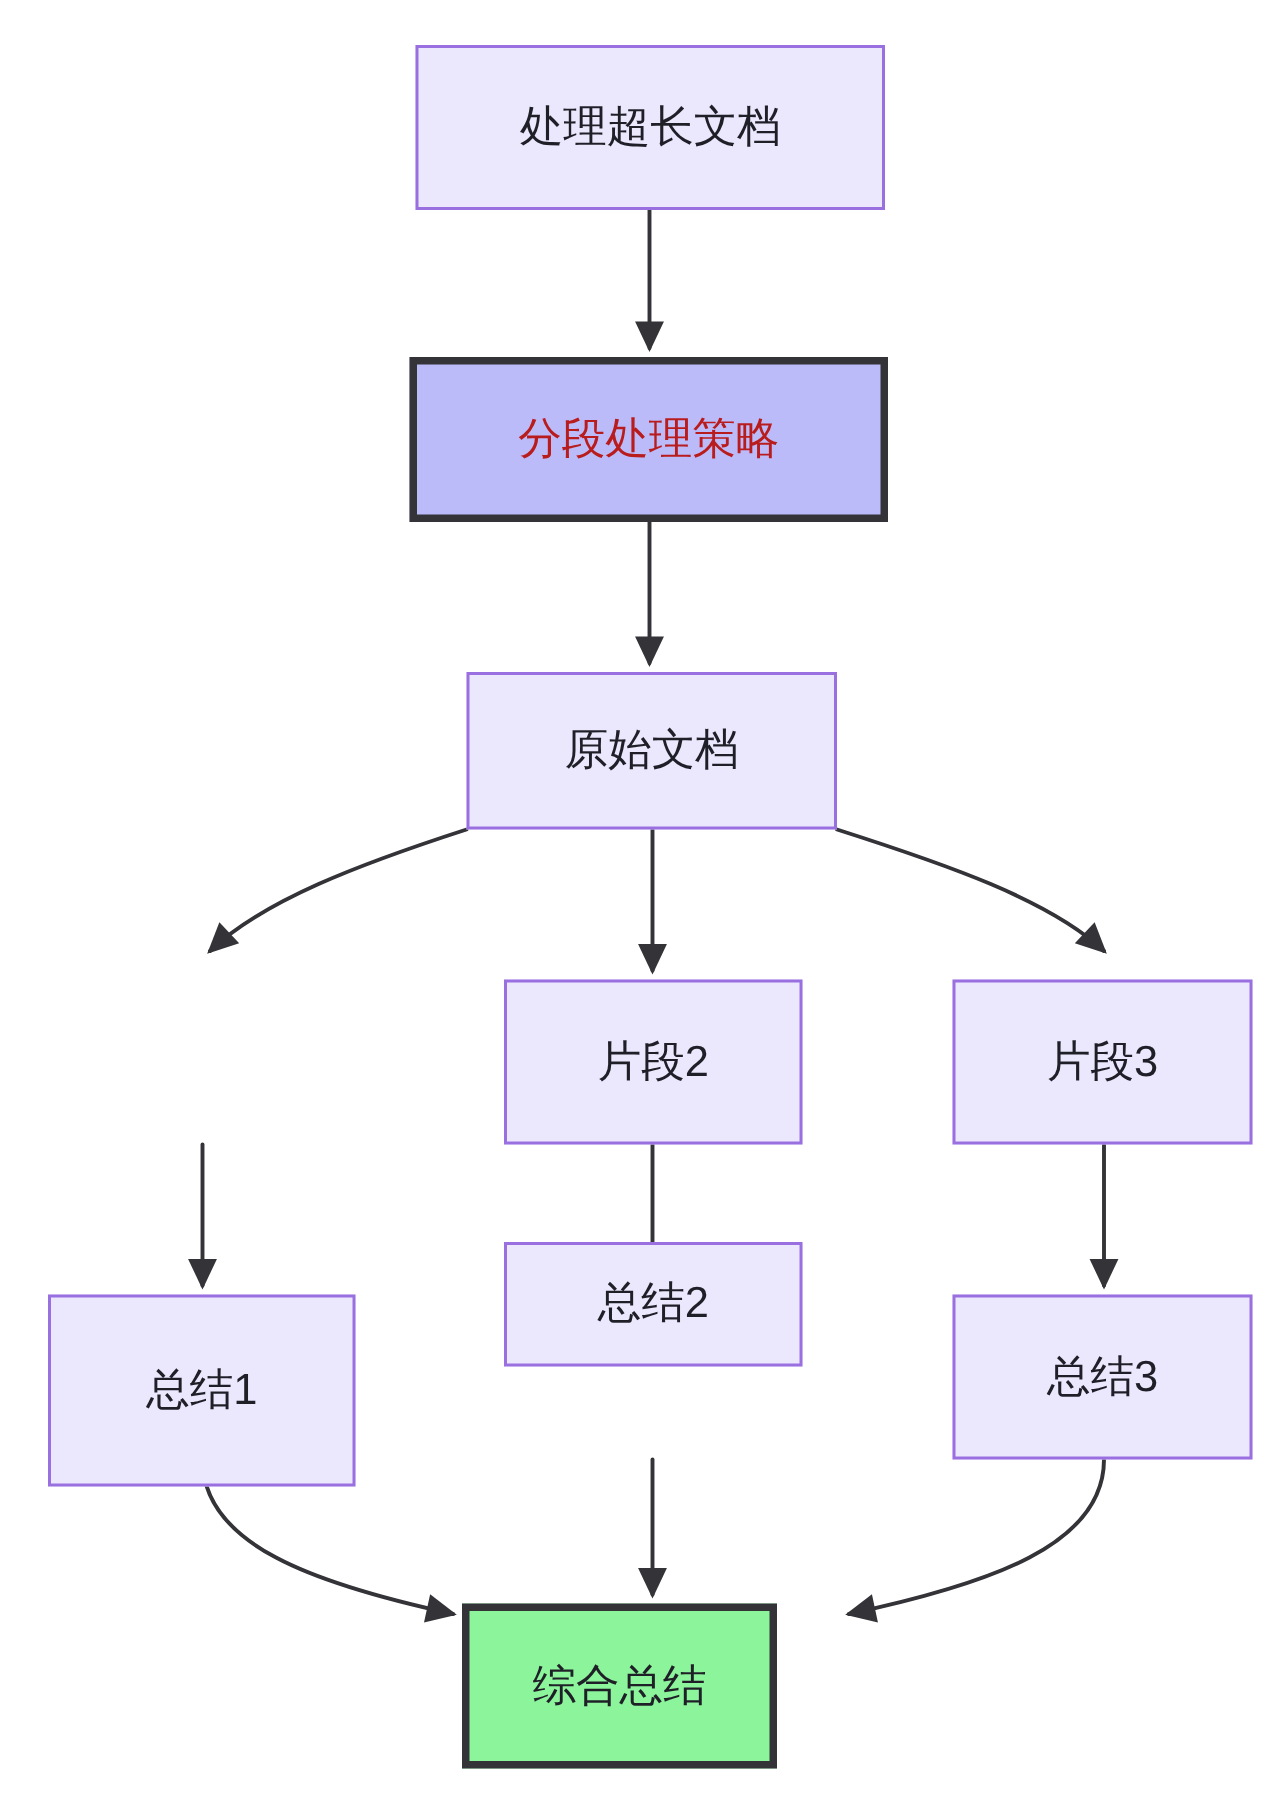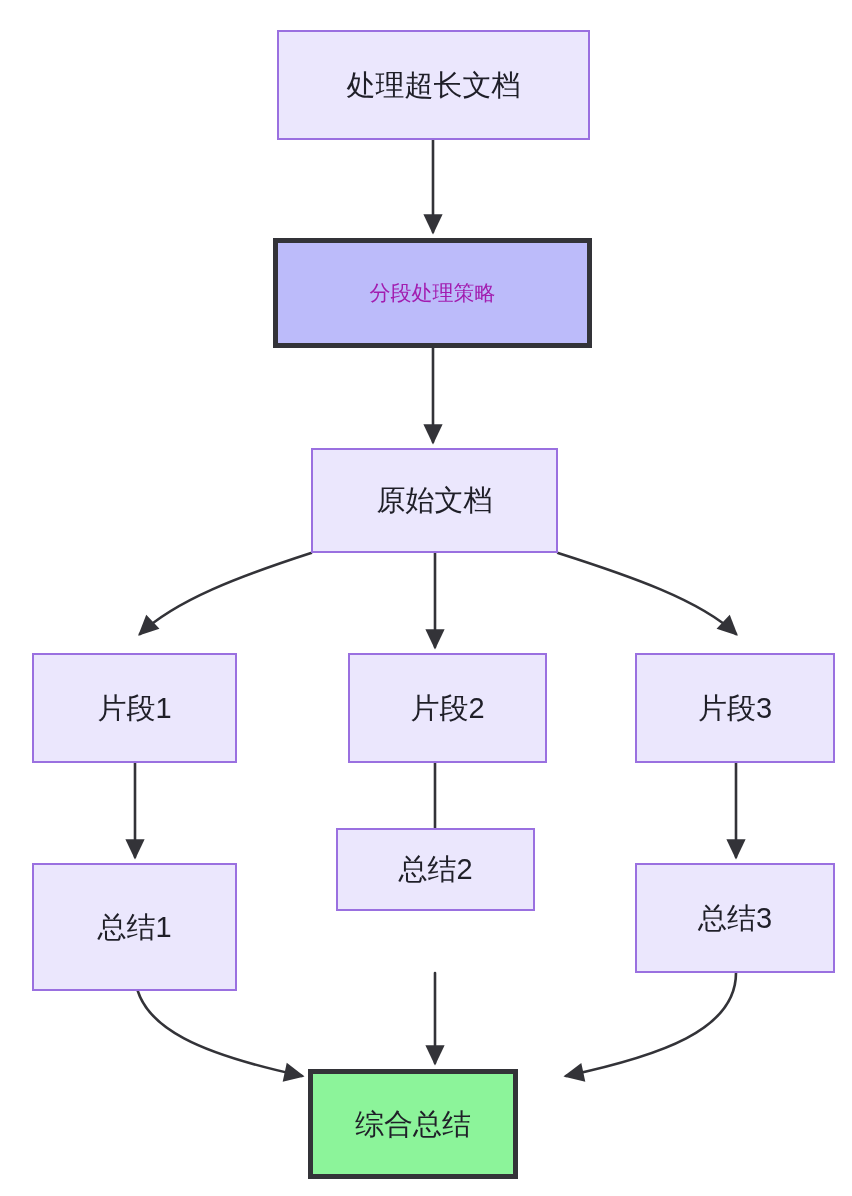--- a/index.html
+++ b/index.html
@@ -48,22 +48,22 @@
   .node.style-default .node-label {
     color: #1f1f28;
     font-size: 29px;
   }
   
   .node.style-highlight {
     background: #bcbbfa;
     border: 5px solid #333338;
   }
   .node.style-highlight .node-label {
-    color: #a21caf;
-    font-size: 21px;
+    color: #b91c1c;
+    font-size: 29px;
   }
   
   .node.style-result {
     background: #8cf49a;
     border: 5px solid #333338;
   }
   .node.style-result .node-label {
     color: #1f1f28;
     font-size: 29px;
   }
@@ -99,25 +99,22 @@
   </div>
 
   <div class="node style-highlight" style="left: 273px; top: 238px; width: 319px; height: 110px;">
     <span class="node-label">分段处理策略</span>
   </div>
 
   <div class="node style-default" style="left: 311px; top: 448px; width: 247px; height: 105px; align-items: center;">
     <span class="node-label">原始文档</span>
   </div>
 
-  <div class="node style-default" style="left: 32px; top: 653px; width: 205px; height: 110px;">
-    <span class="node-label">片段1</span>
-  </div>
 
-  <div class="node style-default" style="left: 336px; top: 653px; width: 199px; height: 110px; margin-left: 12px;">
+  <div class="node style-default" style="left: 336px; top: 653px; width: 199px; height: 110px;">
     <span class="node-label">片段2</span>
   </div>
 
   <div class="node style-default" style="left: 635px; top: 653px; width: 200px; height: 110px;">
     <span class="node-label">片段3</span>
   </div>
 
   <div class="node style-default" style="left: 32px; top: 863px; width: 205px; height: 128px;">
     <span class="node-label">总结1</span>
   </div>

